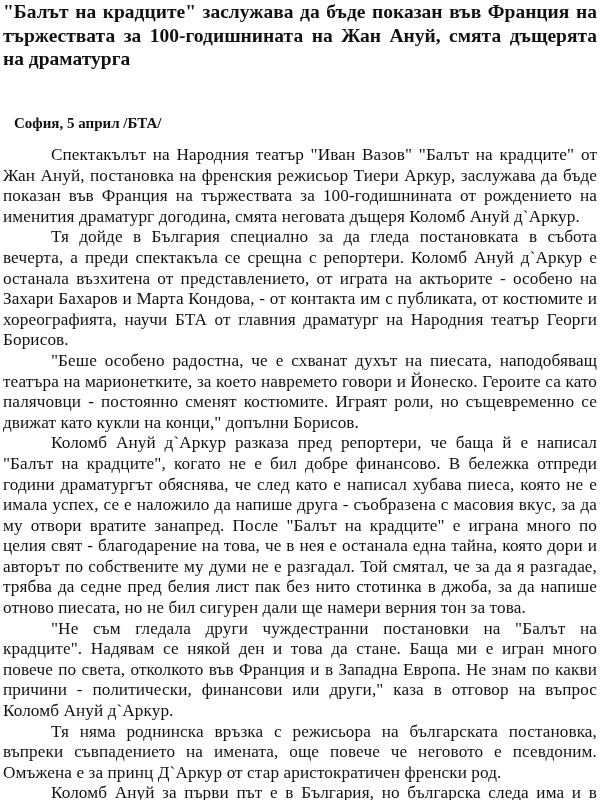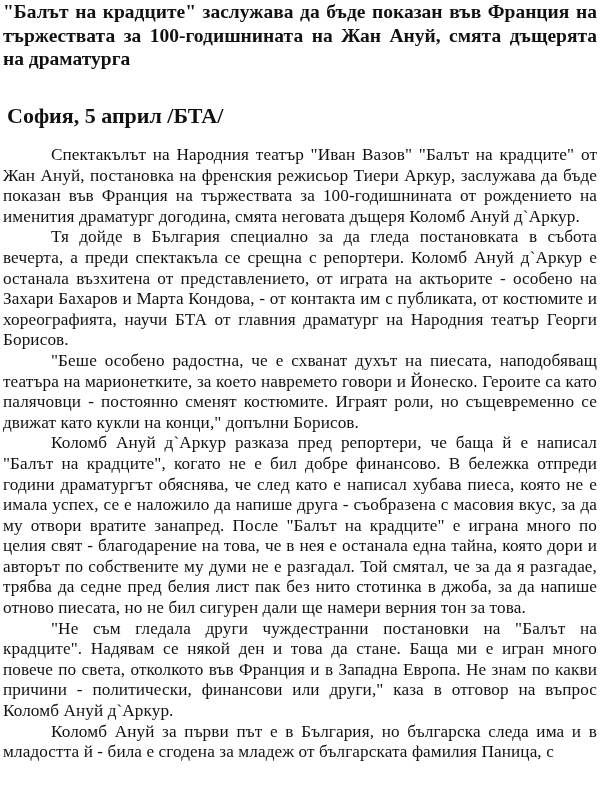--- a/index.html
+++ b/index.html
@@ -28,23 +28,23 @@
     font-size: 19.5px;
     line-height: 23.5px;
     text-align: justify;
     text-align-last: left;
     word-spacing: 0px;
   }
   .dateline {
     position: absolute;
     top: 100px;
     left: 0;
-    margin: 4px;
+    margin: 11px;
     font-weight: bold;
-    font-size: 22px;
+    font-size: 15px;
     line-height: 24px;
   }
   .body {
     position: absolute;
     top: 145px;
     left: 0;
     width: 594px;
   }
   .para {
     margin: 0;
@@ -60,15 +60,16 @@
 
 <div class="page">
   <h1 class="headline">"Балът на крадците" заслужава да бъде показан във Франция на тържествата за 100-годишнината на Жан Ануй, смята дъщерята на драматурга</h1>
   <p class="dateline">София, 5 април /БТА/</p>
   <div class="body">
     <p class="para">Спектакълът на Народния театър "Иван Вазов" "Балът на крадците" от Жан Ануй, постановка на френския режисьор Тиери Аркур,  заслужава да бъде показан във Франция на тържествата за 100-годишнината от рождението на  именития драматург догодина, смята неговата дъщеря Коломб Ануй д`Аркур.</p>
     <p class="para">Тя дойде в България специално за да гледа постановката в събота вечерта, а преди спектакъла се срещна с репортери. Коломб Ануй д`Аркур е останала възхитена от представлението, от играта на актьорите - особено на Захари Бахаров и Марта Кондова, - от контакта им с публиката, от костюмите и хореографията, научи БТА от главния драматург на Народния театър Георги Борисов.</p>
     <p class="para">"Беше особено радостна, че е схванат духът на пиесата, наподобяващ театъра на марионетките, за което навремето говори и Йонеско. Героите са като палячовци - постоянно сменят костюмите. Играят роли, но същевременно се движат като кукли на конци," допълни Борисов.</p>
     <p class="para">Коломб Ануй д`Аркур разказа пред репортери, че баща й е написал "Балът на крадците", когато не е бил добре финансово. В бележка отпреди години драматургът обяснява, че след като е написал хубава пиеса, която не е имала успех, се е наложило да напише друга - съобразена с масовия вкус, за да му отвори вратите занапред. После "Балът на крадците" е играна много по целия свят - благодарение на това, че в нея е останала една тайна, която дори и авторът по собствените му думи не е разгадал. Той смятал, че за да я разгадае, трябва да седне пред белия лист пак без нито стотинка в джоба, за да напише отново пиесата, но не бил сигурен дали ще намери верния тон за това.</p>
     <p class="para">"Не съм гледала други чуждестранни постановки на "Балът на крадците". Надявам се някой ден и това да стане. Баща ми е игран много повече по света, отколкото във Франция и в Западна Европа. Не знам по какви причини - политически, финансови или други," каза в отговор на въпрос Коломб Ануй д`Аркур.</p>
+    <p class="para">Тя няма роднинска връзка с режисьора на българската постановка, въпреки съвпадението на имената, още повече че неговото е псевдоним. Омъжена е за принц Д`Аркур от стар аристократичен френски род.</p>
     <p class="para">Коломб Ануй за първи път е в България, но българска следа има и в младостта й - била е сгодена за младеж от българската фамилия Паница, с</p>
   </div>
 </div>
 
 </body></html>

